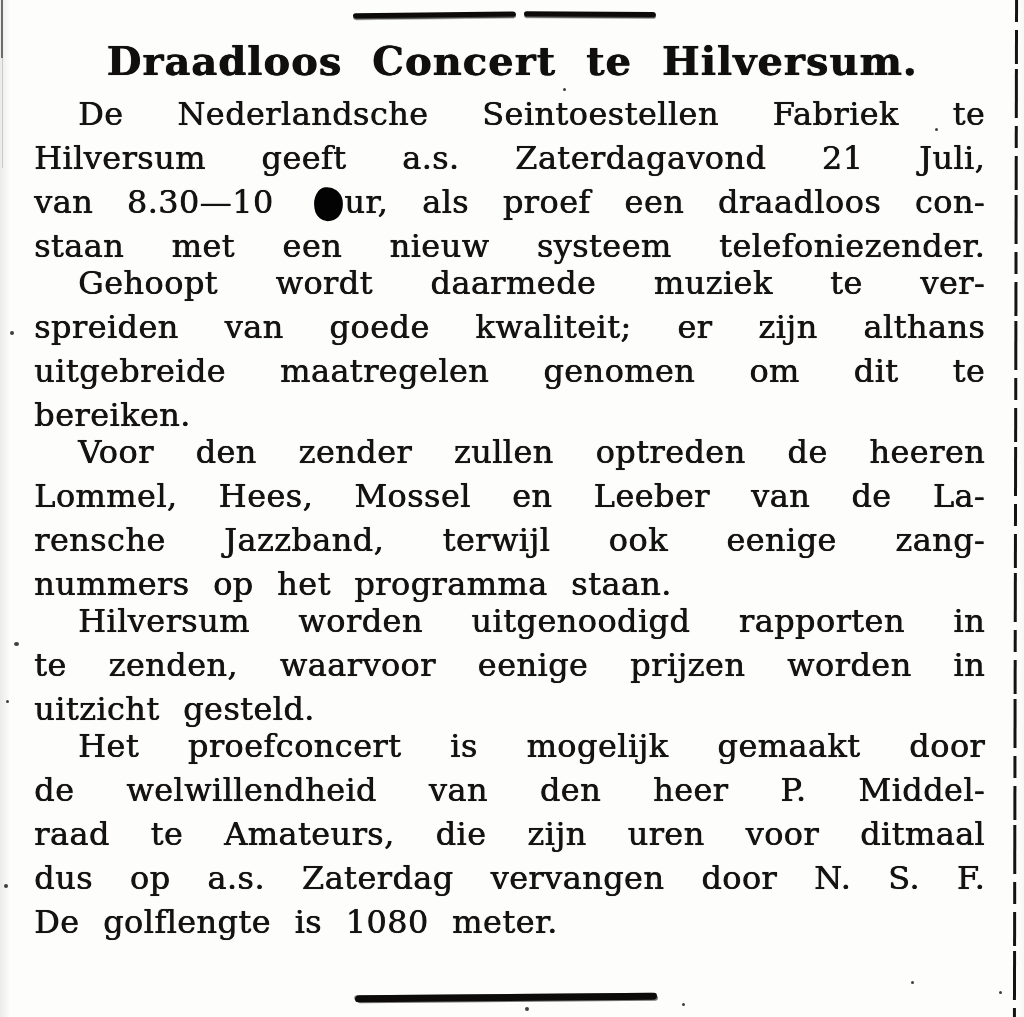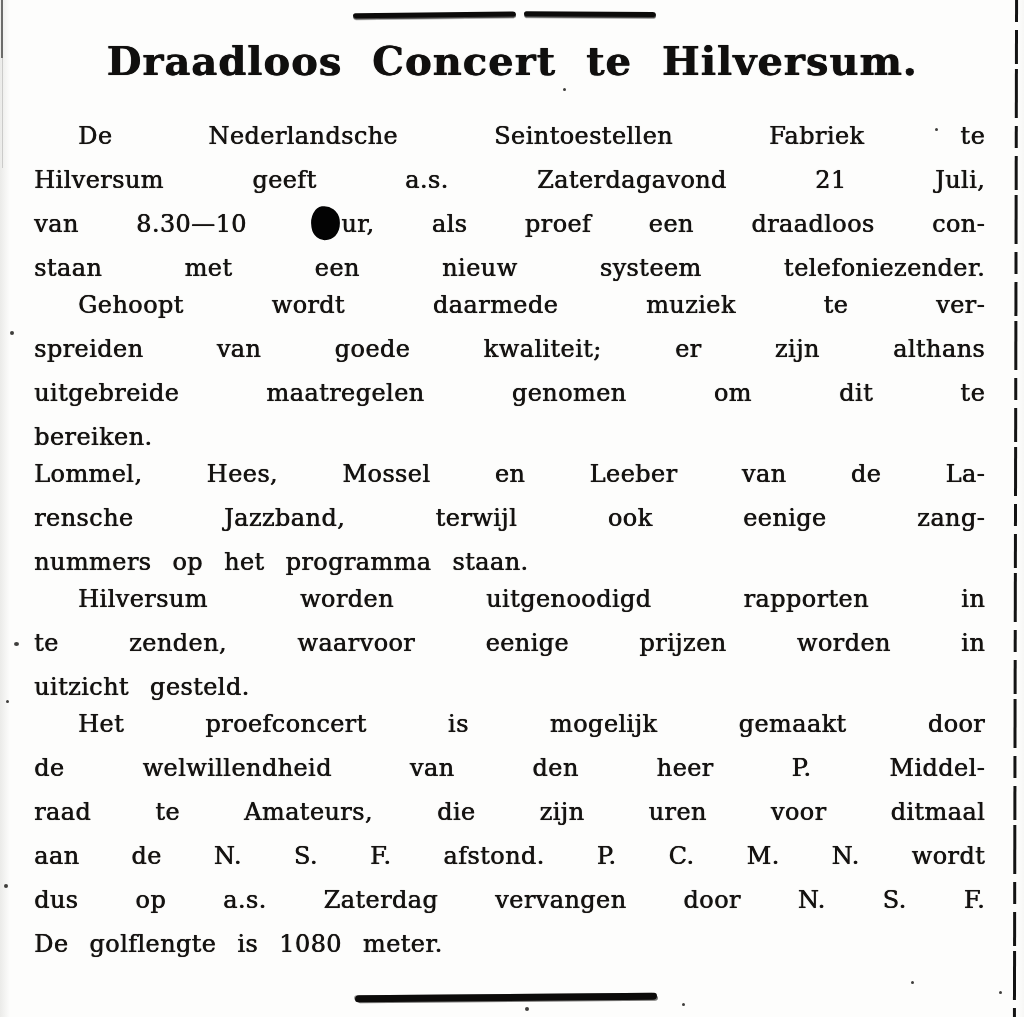--- a/index.html
+++ b/index.html
@@ -57,25 +57,24 @@
     position:absolute;top:36px;left:0;width:1024px;
     text-align:center;
     font-size:40px;line-height:50px;font-weight:bold;
     letter-spacing:1px;word-spacing:15px;
     color:#100f0e;
     text-shadow:0.6px 0 0 currentColor, 0 0 1px rgba(20,18,16,0.55);
   }
   
   .copy{
     position:absolute;top:92px;left:34px;width:951px;
-    font-size:24px;line-height:44px;
+    font-size:32px;line-height:44px;
     letter-spacing:0.4px;word-spacing:5px;
     color:#151311;
     text-shadow:0.5px 0 0 currentColor, 0 0 1px rgba(25,22,18,0.45);
-    margin-top:22px;
   }
   .para{margin:0;}
   .para + .para{margin-top:-7px;}
   .tline{
     text-align:justify;
     text-align-last:justify;
   }
   .tline.indent{margin-left:44px;}
   .tline.last{
     text-align-last:left;
@@ -128,36 +127,36 @@
     </div>
 
     <div class="para">
       <div class="tline indent">Gehoopt wordt daarmede muziek te ver-</div>
       <div class="tline">spreiden van goede kwaliteit; er zijn althans</div>
       <div class="tline">uitgebreide maatregelen genomen om dit te</div>
       <div class="tline last">bereiken.</div>
     </div>
 
     <div class="para">
+      <div class="tline indent">Voor den zender zullen optreden de heeren</div>
       <div class="tline">Lommel, Hees, Mossel en Leeber van de La-</div>
       <div class="tline">rensche Jazzband, terwijl ook eenige zang-</div>
       <div class="tline last">nummers op het programma staan.</div>
     </div>
 
     <div class="para">
       <div class="tline indent">Hilversum worden uitgenoodigd rapporten in</div>
       <div class="tline">te zenden, waarvoor eenige prijzen worden in</div>
       <div class="tline last">uitzicht gesteld.</div>
     </div>
 
     <div class="para">
       <div class="tline indent">Het proefconcert is mogelijk gemaakt door</div>
       <div class="tline">de welwillendheid van den heer P. Middel-</div>
       <div class="tline">raad te Amateurs, die zijn uren voor ditmaal</div>
-      <div class="tline">aan de N. S. F. afstond. P. C. M. N. wordt</div>
       <div class="tline">dus op a.s. Zaterdag vervangen door N. S. F.</div>
       <div class="tline last">De golflengte is 1080 meter.</div>
     </div>
 
   </div>
 
   <div class="rule-bottom"></div>
 
 </div>
 

